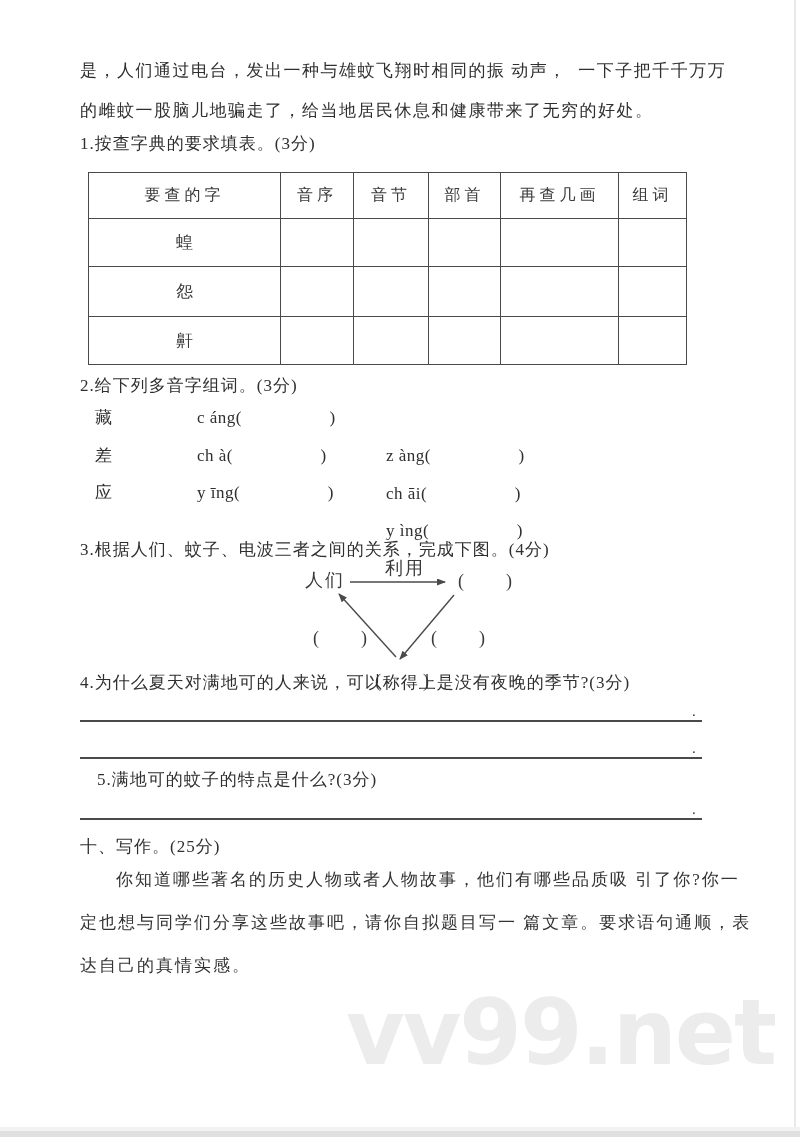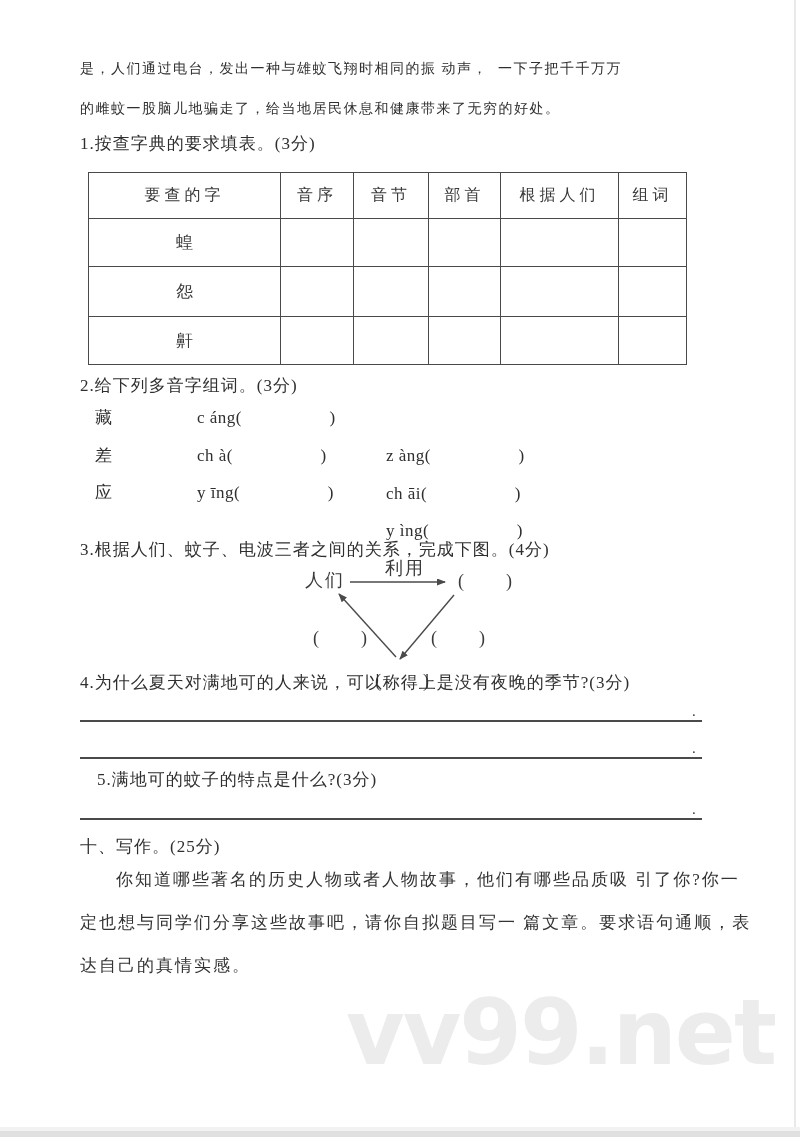--- a/index.html
+++ b/index.html
@@ -1,20 +1,20 @@
 <!DOCTYPE html>
 <html><head>
 <meta charset="utf-8">
 <style>
   html,body{margin:0;padding:0;background:#ffffff;}
   .page{
     position:relative;width:800px;height:1137px;background:#ffffff;overflow:hidden;
     font-family:"Liberation Serif",serif;color:#2f2f2f;
   }
-  .t{position:absolute;white-space:pre;line-height:1.25;font-size:14px;letter-spacing:1.5px;}
+  .t{position:absolute;white-space:pre;line-height:1.25;font-size:17px;letter-spacing:1.5px;}
   .qlabel{font-size:17px;letter-spacing:1px;}
   
   .dict-table{
     position:absolute;left:88px;top:172px;width:598px;height:192px;
     border-collapse:collapse;table-layout:fixed;
   }
   .dict-table td{
     border:1.5px solid #4a4a4a;text-align:center;vertical-align:middle;
     font-size:16px;color:#3a3a3a;letter-spacing:4px;padding:0;
   }
@@ -66,21 +66,21 @@
       <col style="width:72px">
         <col style="width:118px">
         <col style="width:68px">
     </colgroup>
     <tbody>
         <tr style="height:46px">
       <td>要查的字</td>
       <td>音序</td>
       <td>音节</td>
       <td>部首</td>
-      <td>根据人们</td>
+      <td>再查几画</td>
       <td>组词</td>
     </tr>
     <tr style="height:48px">
       <td class="rowchar">蝗</td>
       <td></td>
       <td></td>
       <td></td>
       <td></td>
       <td></td>
     </tr>

